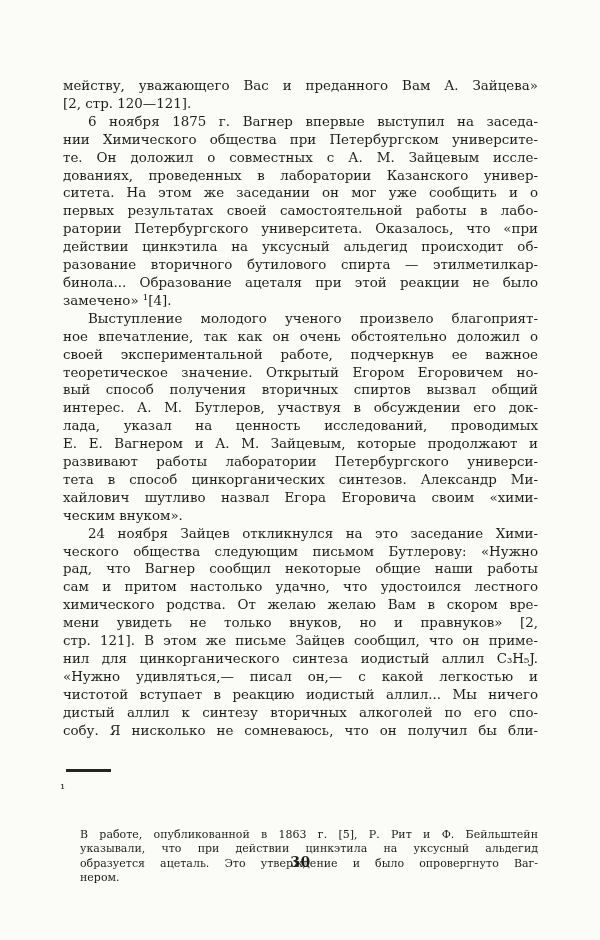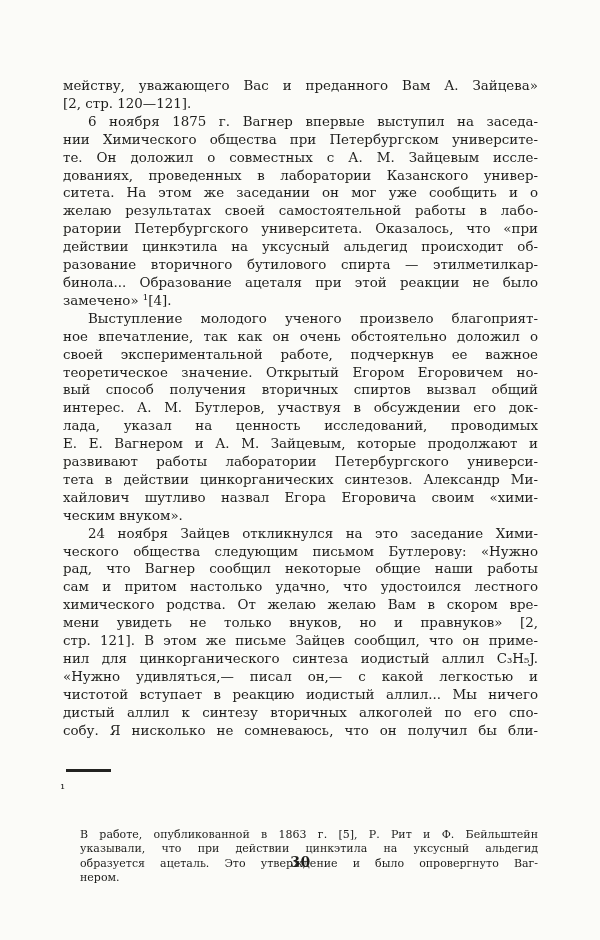--- a/index.html
+++ b/index.html
@@ -74,38 +74,38 @@
     <div class="para">
         <div class="line">мейству, уважающего Вас и преданного Вам А. Зайцева»</div>
         <div class="line left-last">[2, стр. 120—121].</div>
       </div>
     <div class="para">
         <div class="line indent">6 ноября 1875 г. Вагнер впервые выступил на заседа-</div>
         <div class="line">нии Химического общества при Петербургском университе-</div>
         <div class="line">те. Он доложил о совместных с А. М. Зайцевым иссле-</div>
         <div class="line">дованиях, проведенных в лаборатории Казанского универ-</div>
         <div class="line">ситета. На этом же заседании он мог уже сообщить и о</div>
-        <div class="line">желаю результатах своей самостоятельной работы в лабо-</div>
+        <div class="line">первых результатах своей самостоятельной работы в лабо-</div>
         <div class="line">ратории Петербургского университета. Оказалось, что «при</div>
         <div class="line">действии цинкэтила на уксусный альдегид происходит об-</div>
         <div class="line">разование вторичного бутилового спирта — этилметилкар-</div>
         <div class="line">бинола... Образование ацеталя при этой реакции не было</div>
         <div class="line left-last">замечено» ¹[4].</div>
       </div>
     <div class="para">
         <div class="line indent">Выступление молодого ученого произвело благоприят-</div>
         <div class="line">ное впечатление, так как он очень обстоятельно доложил о</div>
         <div class="line">своей экспериментальной работе, подчеркнув ее важное</div>
         <div class="line">теоретическое значение. Открытый Егором Егоровичем но-</div>
         <div class="line">вый способ получения вторичных спиртов вызвал общий</div>
         <div class="line">интерес. А. М. Бутлеров, участвуя в обсуждении его док-</div>
         <div class="line">лада, указал на ценность исследований, проводимых</div>
         <div class="line">Е. Е. Вагнером и А. М. Зайцевым, которые продолжают и</div>
         <div class="line">развивают работы лаборатории Петербургского универси-</div>
-        <div class="line">тета в действии цинкорганических синтезов. Александр Ми-</div>
+        <div class="line">тета в способ цинкорганических синтезов. Александр Ми-</div>
         <div class="line">хайлович шутливо назвал Егора Егоровича своим «хими-</div>
         <div class="line left-last">ческим внуком».</div>
       </div>
     <div class="para">
         <div class="line indent">24 ноября Зайцев откликнулся на это заседание Хими-</div>
         <div class="line">ческого общества следующим письмом Бутлерову: «Нужно</div>
         <div class="line">рад, что Вагнер сообщил некоторые общие наши работы</div>
         <div class="line">сам и притом настолько удачно, что удостоился лестного</div>
         <div class="line">химического родства. От желаю желаю Вам в скором вре-</div>
         <div class="line">мени увидеть не только внуков, но и правнуков» [2,</div>

